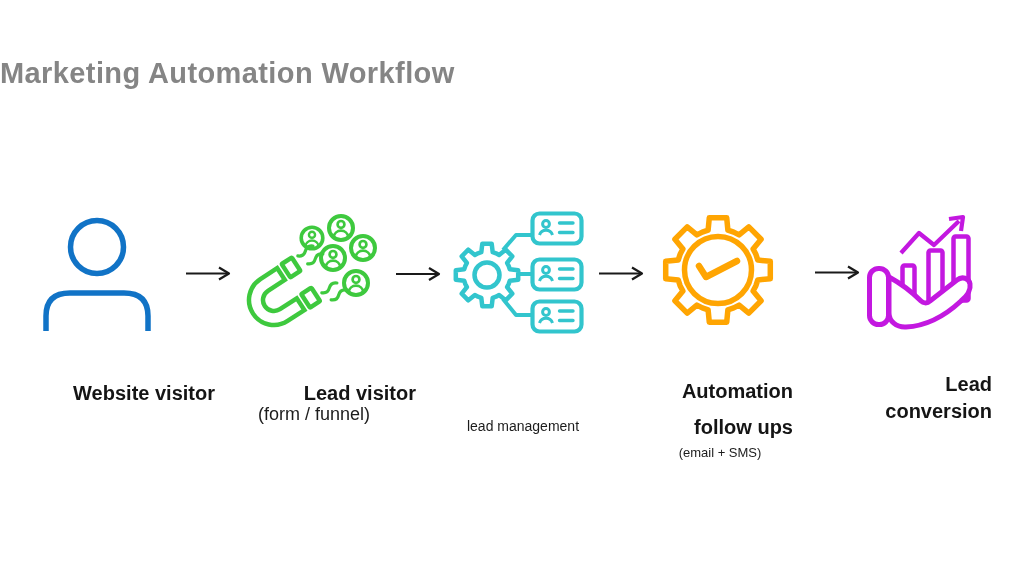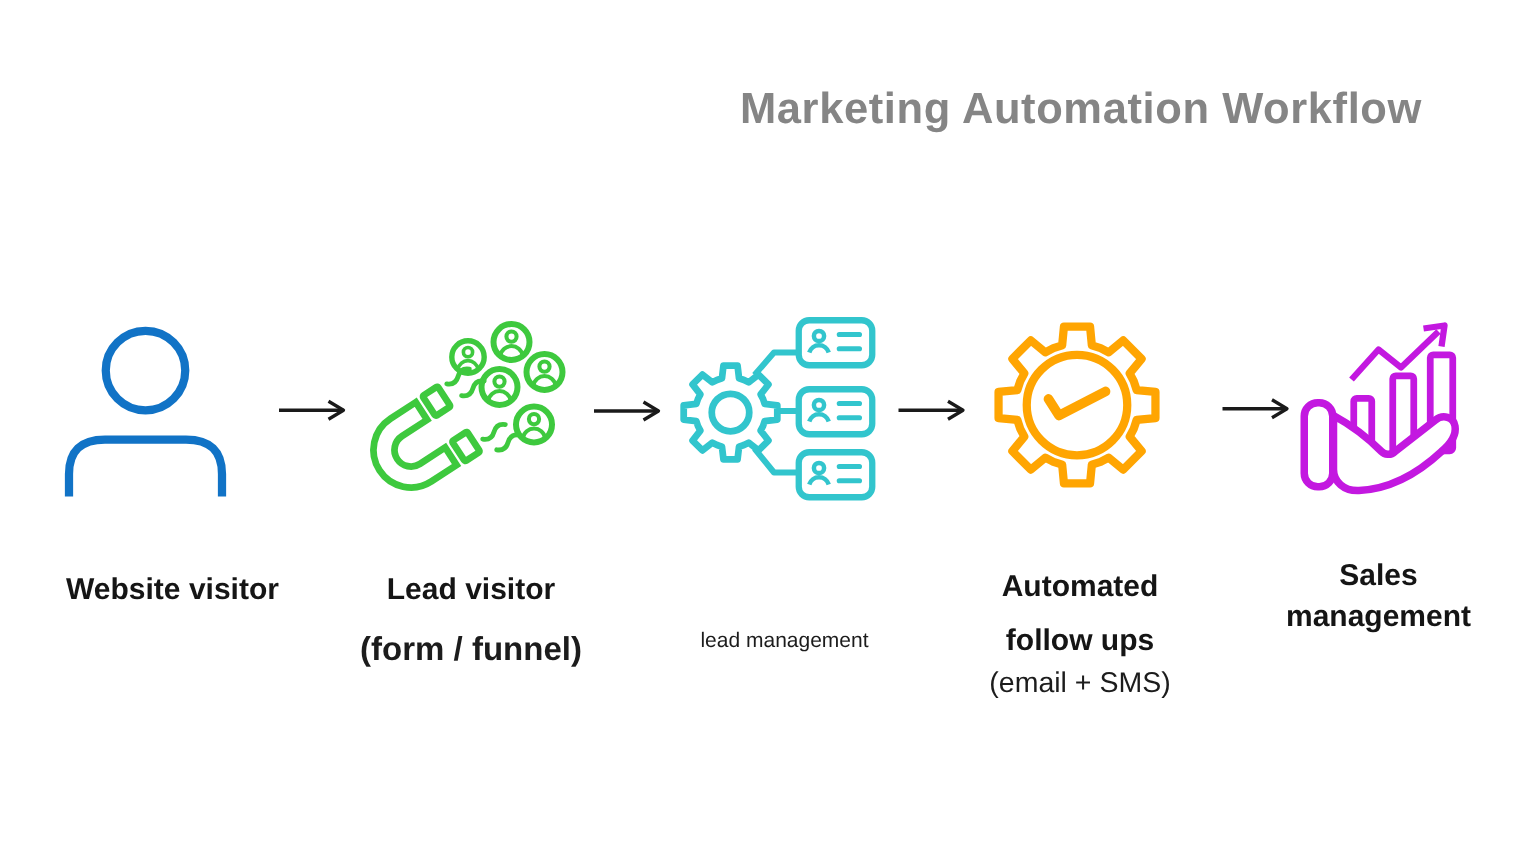--- a/index.html
+++ b/index.html
@@ -2,33 +2,33 @@
 <html><head>
 <meta charset="utf-8">
 <style>
   html,body{margin:0;padding:0;}
   body{
     width:1024px;height:576px;background:#ffffff;position:relative;overflow:hidden;
     font-family:"Liberation Sans", sans-serif;
   }
   .canvas{position:absolute;inset:0;}
   .title{
-    position:absolute;left:0;top:57px;width:948px;text-align:right;
+    position:absolute;left:0;top:57px;width:948px;text-align:left;
     font-size:29px;font-weight:700;color:#858585;letter-spacing:.4px;
   }
   .art{position:absolute;left:0;top:0;}
-  .lbl{position:absolute;text-align:center;color:#151515;font-weight:700;font-size:20px;line-height:27px;}
+  .lbl{position:absolute;text-align:right;color:#151515;font-weight:700;font-size:20px;line-height:27px;}
   .sub{position:absolute;text-align:center;color:#1c1c1c;font-weight:400;}
   .s1{left:15px;top:380px;width:200px;}
   .s2{left:212px;top:380px;width:204px;}
-  .s2sub{left:212px;top:420px;width:204px;font-size:22px;font-weight:bold;}
+  .s2sub{left:212px;top:404px;width:204px;font-size:18px;}
   .s3{left:421px;top:380px;width:204px;}
   .s3sub{left:421px;top:418px;width:204px;font-size:14px;}
   .s4{left:647px;top:373px;width:146px;line-height:36px;}
-  .s4sub{left:647px;top:445px;width:146px;font-size:19px;}
+  .s4sub{left:647px;top:445px;width:146px;font-size:13px;}
   .s5{left:846px;top:371px;width:146px;line-height:27px;}
 </style>
 </head>
 <body>
 
 <div class="canvas">
 
   <div class="title">Marketing Automation Workflow</div>
 
   <svg class="art" width="1024" height="576" viewBox="0 0 1024 576">
@@ -123,16 +123,16 @@
                C 947,314 928,326 906,327
                C 896,327.5 889,321 889,313 Z" fill="#ffffff" stroke-width="5" stroke-linejoin="round"></path>
       <rect x="869.5" y="268.5" width="19" height="56" rx="9" fill="#ffffff" stroke-width="5"></rect>
     </g>
   </svg>
 
   <div class="lbl s1">Website visitor</div>
   <div class="lbl s2">Lead visitor</div>
   <div class="sub s2sub">(form / funnel)</div>
   <div class="sub s3sub">lead management</div>
-  <div class="lbl s4">Automated follow ups</div>
+  <div class="lbl s4">Automation follow ups</div>
   <div class="sub s4sub">(email + SMS)</div>
-  <div class="lbl s5">Sales management</div>
+  <div class="lbl s5">Lead conversion</div>
 </div>
 
 </body></html>

